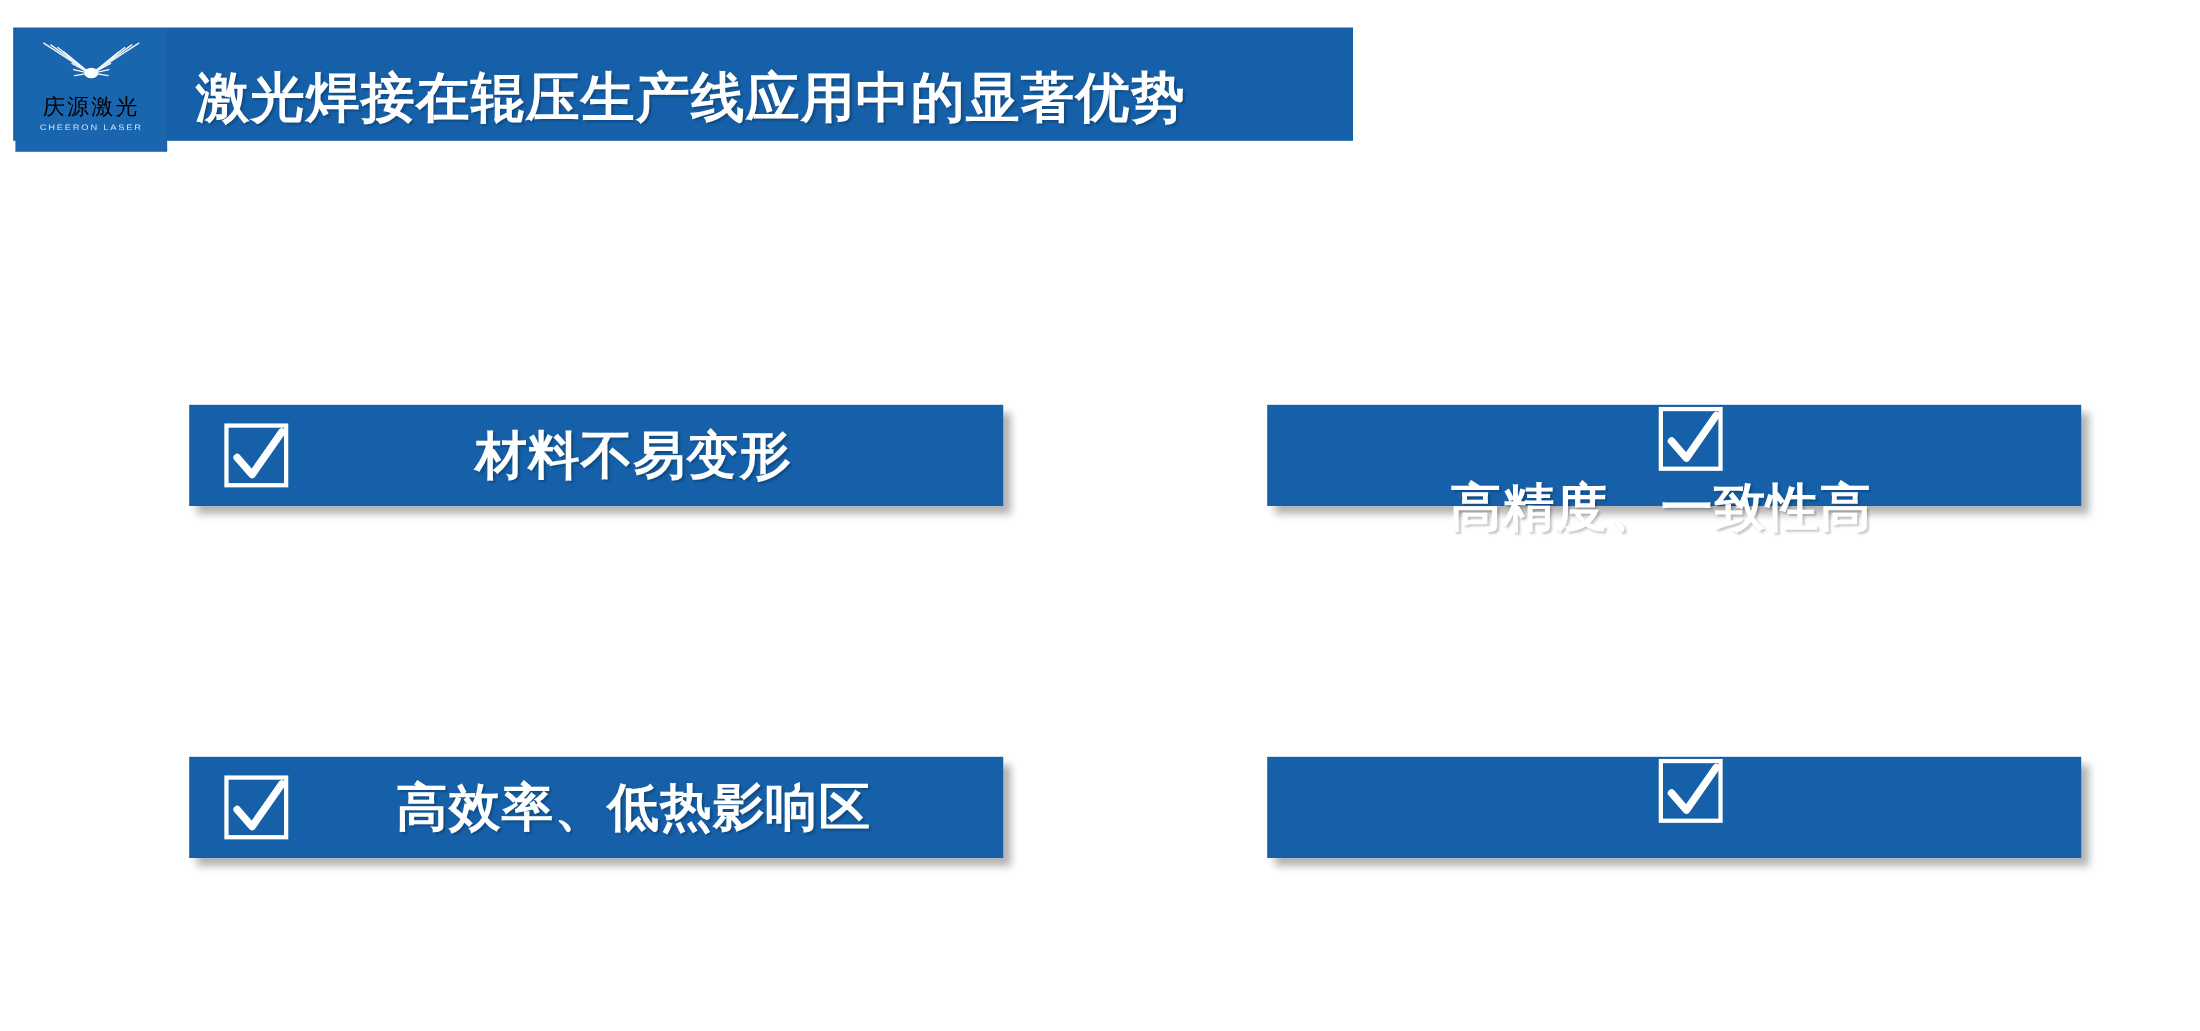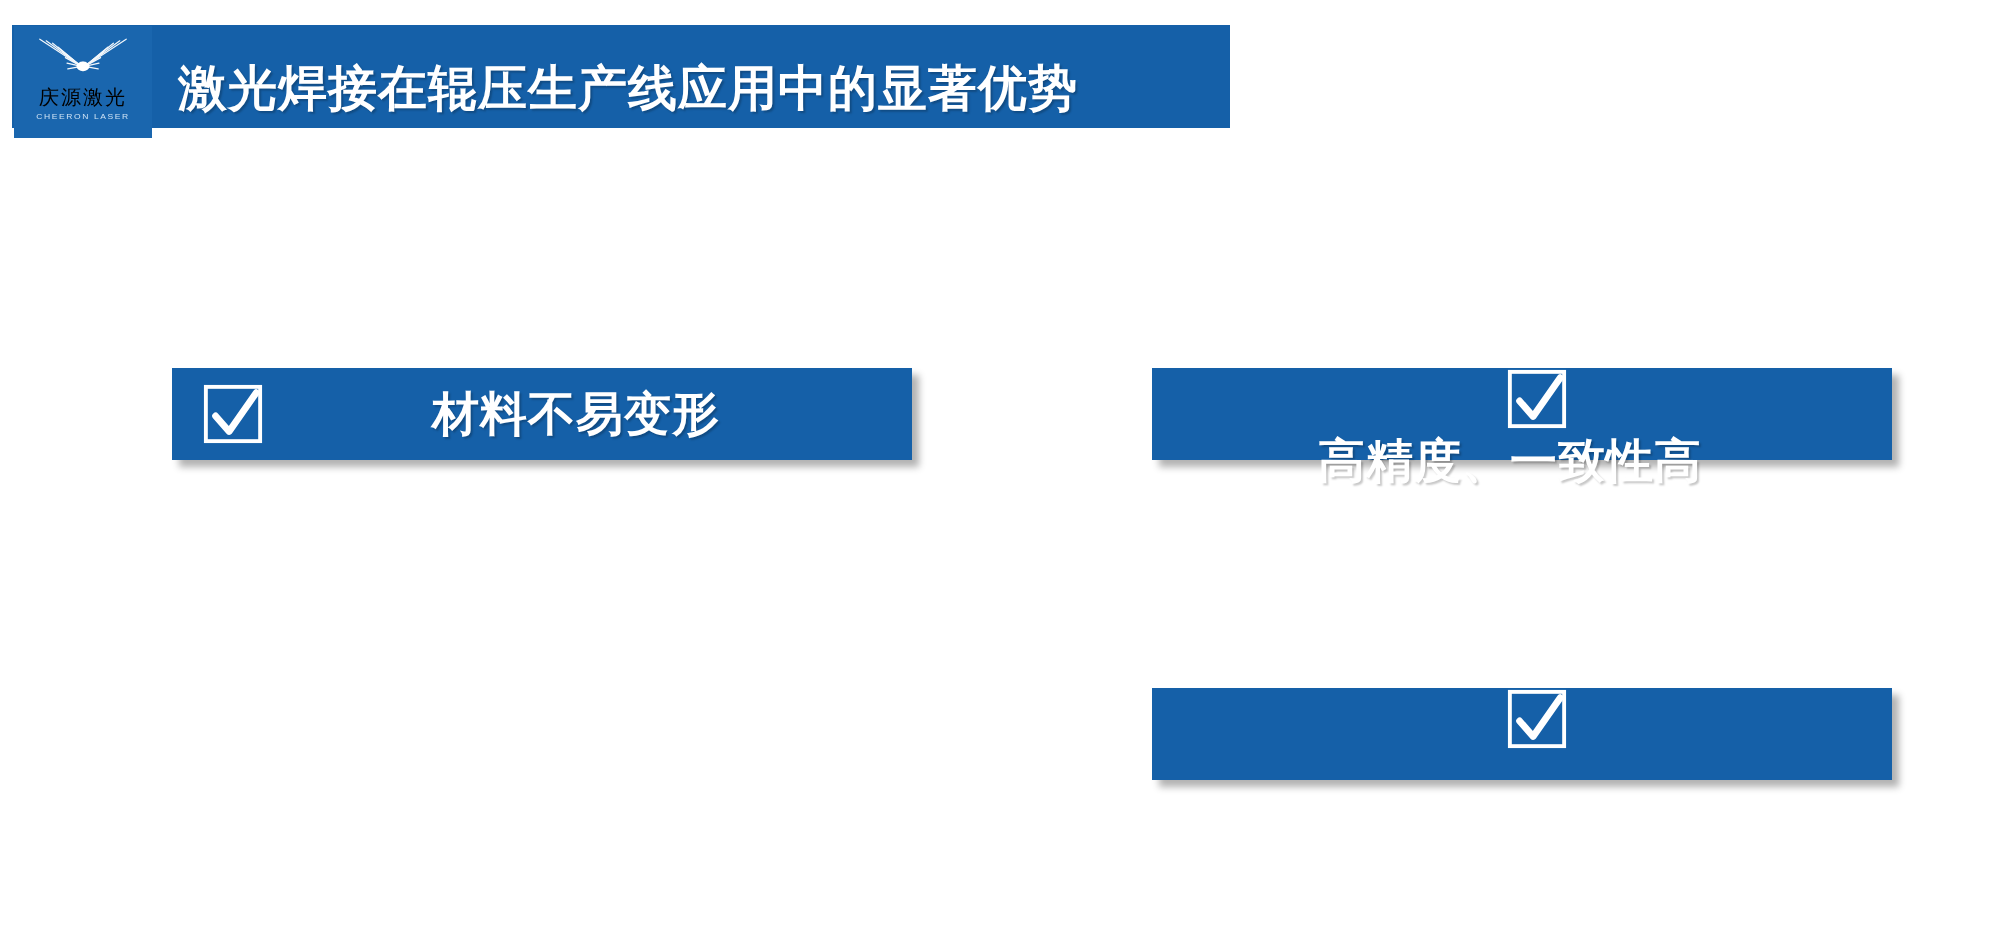--- a/index.html
+++ b/index.html
@@ -174,20 +174,29 @@
   <div class="card card-r1 card-right">
     <span class="check-box">
       <svg viewBox="0 0 64 64" aria-hidden="true">
         <rect x="4" y="4" width="56" height="56" fill="none" stroke="#ffffff" stroke-width="4"></rect>
         <path d="M14 34 L28 50 L56 10" fill="none" stroke="#ffffff" stroke-width="7" stroke-linecap="round" stroke-linejoin="round"></path>
       </svg>
     </span>
     <span class="card-label">高精度、一致性高</span>
   </div>
 
+  <div class="card card-r2 card-left">
+    <span class="check-box">
+      <svg viewBox="0 0 64 64" aria-hidden="true">
+        <rect x="4" y="4" width="56" height="56" fill="none" stroke="#ffffff" stroke-width="4"></rect>
+        <path d="M14 34 L28 50 L56 10" fill="none" stroke="#ffffff" stroke-width="7" stroke-linecap="round" stroke-linejoin="round"></path>
+      </svg>
+    </span>
+    <span class="card-label">高效率、低热影响区</span>
+  </div>
 
   <div class="card card-r2 card-right">
     <span class="check-box">
       <svg viewBox="0 0 64 64" aria-hidden="true">
         <rect x="4" y="4" width="56" height="56" fill="none" stroke="#ffffff" stroke-width="4"></rect>
         <path d="M14 34 L28 50 L56 10" fill="none" stroke="#ffffff" stroke-width="7" stroke-linecap="round" stroke-linejoin="round"></path>
       </svg>
     </span>
   </div>
 

